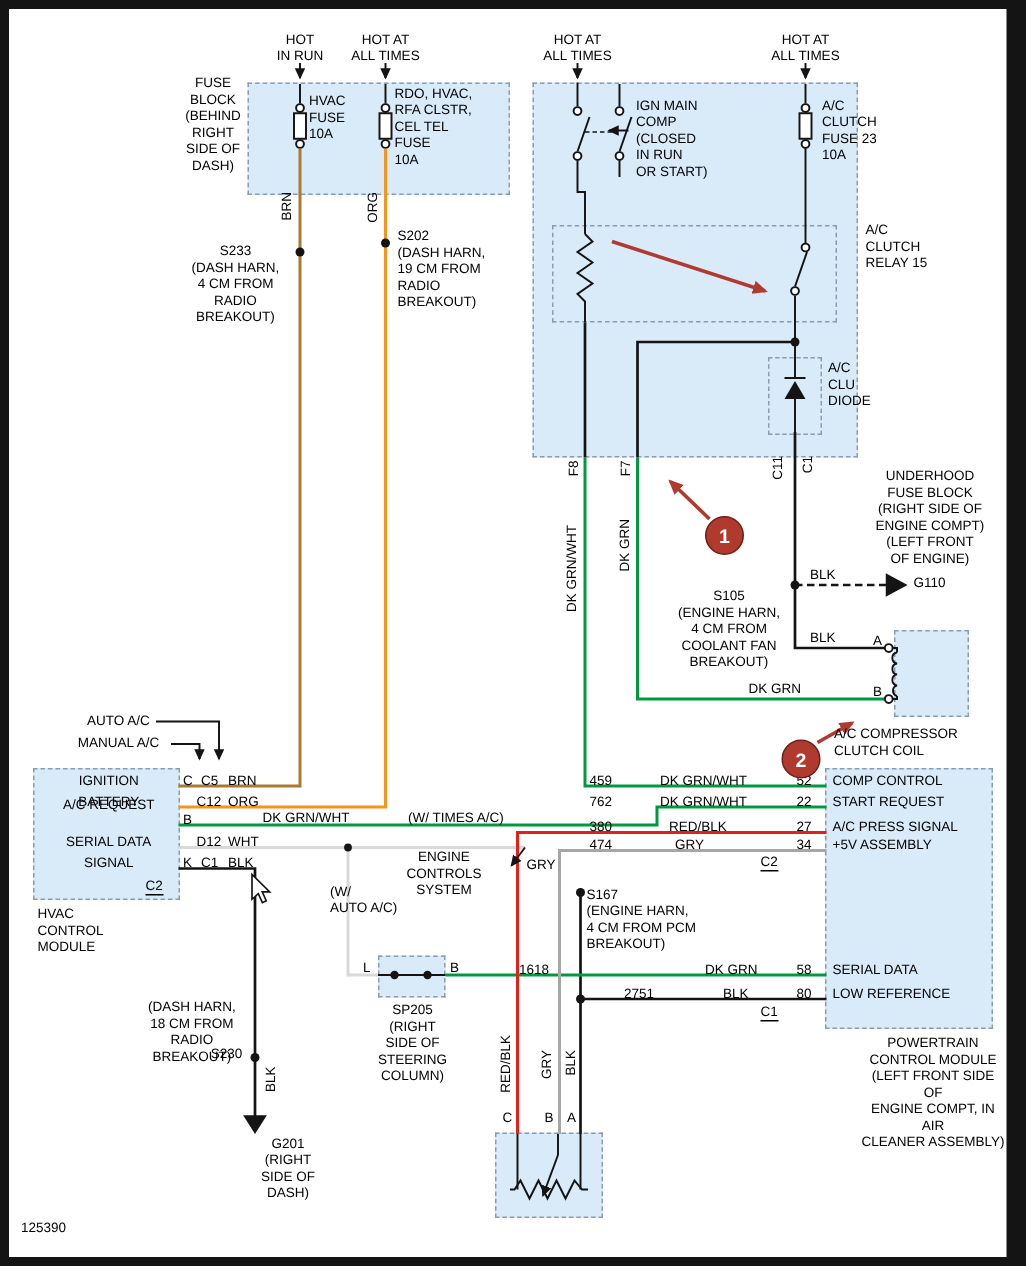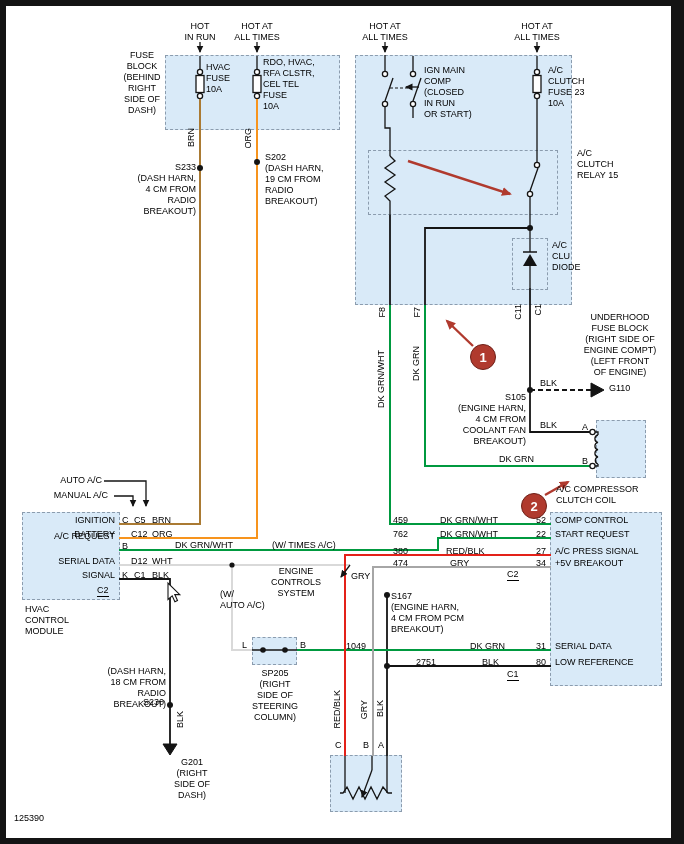--- a/index.html
+++ b/index.html
@@ -7,21 +7,21 @@
   #page{position:relative;width:684px;height:844px;background:#fff;overflow:hidden;
         font-family:"Liberation Sans",sans-serif;color:#000}
   .frame{position:absolute;background:#141414;z-index:40}
   .comp{position:absolute;border:1.6px dashed var(--box-border,#8b9cae);
         background:var(--box-fill,#d9eaf8);z-index:1}
   .comp.nf{background:transparent}
   svg.wires{position:absolute;left:0;top:0;z-index:2}
   svg.cursor-layer{position:absolute;left:0;top:0;z-index:30;pointer-events:none}
   .lbl{position:absolute;font-size:9px;line-height:11px;white-space:pre-line;z-index:3}
   .ctr{text-align:center}
-  .rt{text-align:right}
+  .rt{text-align:center}
   .ul{border-bottom:1px solid #000}
   .vlbl{position:absolute;font-size:9px;line-height:11px;writing-mode:vertical-rl;
         transform:rotate(180deg);z-index:3;white-space:pre}
   .callout{position:absolute;width:26px;height:26px;border-radius:50%;
            background:var(--annotation-red,#b03a2e);border:1px solid #6e1f17;color:#fff;
            font-size:13px;font-weight:bold;display:flex;align-items:center;justify-content:center;z-index:8}
   .wire{fill:none;stroke-width:2}
   .w-blk{stroke:#141414;stroke-width:1.8}
   .w-brn{stroke:var(--wire-brn,#aa7a33)}
   .w-org{stroke:var(--wire-org,#f7941d)}
@@ -319,41 +319,46 @@
   <div class="lbl rt" style="left:526px;top:515px;width:20px">52</div>
   <div class="lbl" style="left:393px;top:529px">762</div>
   <div class="lbl" style="left:440px;top:529px">DK GRN/WHT</div>
   <div class="lbl rt" style="left:526px;top:529px;width:20px">22</div>
   <div class="lbl" style="left:393px;top:546px">380</div>
   <div class="lbl" style="left:446px;top:546px">RED/BLK</div>
   <div class="lbl rt" style="left:526px;top:546px;width:20px">27</div>
   <div class="lbl" style="left:393px;top:558px">474</div>
   <div class="lbl" style="left:450px;top:558px">GRY</div>
   <div class="lbl rt" style="left:526px;top:558px;width:20px">34</div>
-  <div class="lbl" style="left:346px;top:641px">1049</div>
+  <div class="lbl" style="left:346px;top:641px">1618</div>
   <div class="lbl" style="left:470px;top:641px">DK GRN</div>
-  <div class="lbl rt" style="left:526px;top:641px;width:20px">31</div>
+  <div class="lbl rt" style="left:526px;top:641px;width:20px">58</div>
   <div class="lbl" style="left:416px;top:657px">2751</div>
   <div class="lbl" style="left:482px;top:657px">BLK</div>
   <div class="lbl rt" style="left:526px;top:657px;width:20px">80</div>
 
   <div class="lbl ul" style="left:507px;top:569px">C2</div>
   <div class="lbl ul" style="left:507px;top:669px">C1</div>
   <div class="lbl" style="left:351px;top:571px">GRY</div>
   <div class="lbl" style="left:391px;top:591px">S167
 (ENGINE HARN,
 4 CM FROM PCM
 BREAKOUT)</div>
 
   <div class="lbl" style="left:555px;top:515px">COMP CONTROL</div>
   <div class="lbl" style="left:555px;top:529px">START REQUEST</div>
   <div class="lbl" style="left:555px;top:546px">A/C PRESS SIGNAL</div>
-  <div class="lbl" style="left:555px;top:558px">+5V BREAKOUT</div>
+  <div class="lbl" style="left:555px;top:558px">+5V ASSEMBLY</div>
   <div class="lbl" style="left:555px;top:641px">SERIAL DATA</div>
   <div class="lbl" style="left:555px;top:657px">LOW REFERENCE</div>
+  <div class="lbl ctr" style="left:574px;top:690px;width:96px">POWERTRAIN
+CONTROL MODULE
+(LEFT FRONT SIDE OF
+ENGINE COMPT, IN AIR
+CLEANER ASSEMBLY)</div>
 
   <div class="lbl" style="left:335px;top:740px">C</div>
   <div class="lbl" style="left:363px;top:740px">B</div>
   <div class="lbl" style="left:378px;top:740px">A</div>
   <div class="vlbl" style="left:332px;top:690px">RED/BLK</div>
   <div class="vlbl" style="left:359px;top:700px">GRY</div>
   <div class="vlbl" style="left:375px;top:700px">BLK</div>
 
   <div class="lbl" style="left:14px;top:813px">125390</div>
 

